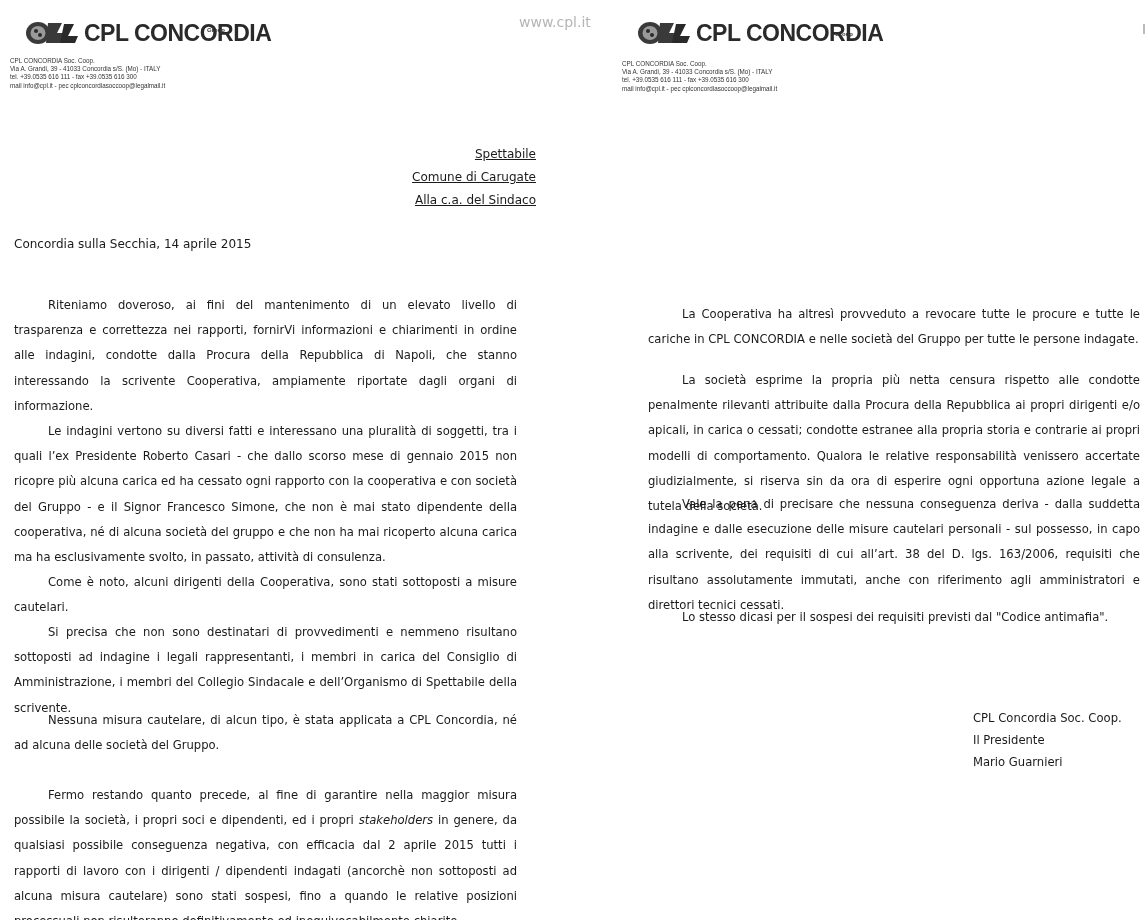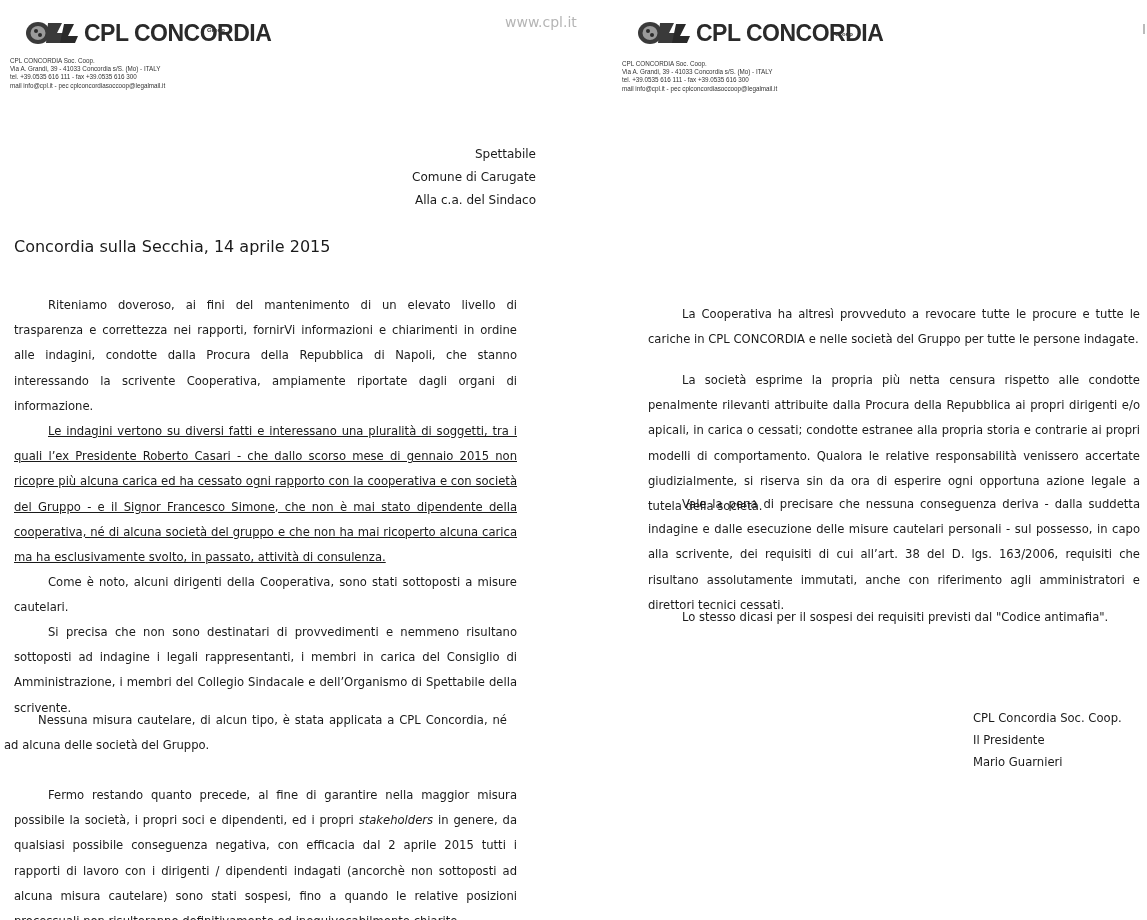--- a/index.html
+++ b/index.html
@@ -22,27 +22,27 @@
     }
     .logo-group {
       position: absolute; font-family: "Liberation Sans", sans-serif;
       font-size: 6px; font-weight: bold; color: #333;
     }
     .addr {
       position: absolute; font-family: "Liberation Sans", sans-serif;
       font-size: 6.3px; line-height: 8.2px; color: #333;
     }
     .web {
-      position: absolute; top: 14px; left: 505px;
+      position: absolute; top: 14px; left: 519px;
       font-family: "DejaVu Sans", sans-serif; font-size: 14px; color: #b5b5b5;
     }
     .recipient {
-      position: absolute; text-align: right; font-size: 12px; line-height: 23px; color: #1a1a1a;
+      position: absolute; text-align: right; font-size: 12px; line-height: 23px; color: #1a1a1a; text-decoration: underline;
     }
-    .dateline { position: absolute; font-size: 16px; color: #1a1a1a; }
+    .dateline { position: absolute; font-size: 12px; color: #1a1a1a; }
 
     .para {
       position: absolute; font-size: 11.6px; line-height: 25.2px;
       text-align: justify; color: #1a1a1a;
     }
     .para .ind { display: inline-block; width: 34px; }
     .sig { position: absolute; font-size: 11.6px; line-height: 22px; color: #1a1a1a; }
     em { font-style: italic; }
     .edge-mark { position: absolute; left: 1143px; top: 24px; width: 2px; height: 10px; background: #bbb; }
   </style>
@@ -79,30 +79,30 @@
     <div>Spettabile</div>
     <div>Comune di Carugate</div>
     <div>Alla c.a. del Sindaco</div>
   </div>
 
   <div class="dateline" style="left:14px; top:237px;">Concordia sulla Secchia,  14 aprile 2015</div>
 
   <div class="para" style="left:14px; top:293px; width:503px;">
     <span class="ind"></span><span>Riteniamo doveroso, ai fini del mantenimento di un elevato livello di trasparenza e correttezza nei rapporti, fornirVi informazioni e chiarimenti in ordine alle indagini, condotte dalla Procura della Repubblica di Napoli, che stanno interessando la scrivente Cooperativa, ampiamente riportate dagli organi di informazione.</span>
   </div>
-  <div class="para" style="left:14px; top:419px; width:503px;text-decoration:underline;">
+  <div class="para" style="left:14px; top:419px; width:503px;">
     <span class="ind"></span><span>Le indagini vertono su diversi fatti e interessano una pluralità di soggetti, tra i quali l’ex Presidente Roberto Casari - che dallo scorso mese di gennaio 2015 non ricopre più alcuna carica ed ha cessato ogni rapporto con la cooperativa e con società del Gruppo - e il Signor Francesco Simone, che non è mai stato dipendente della cooperativa, né di alcuna società del gruppo e che non ha mai ricoperto alcuna carica ma ha esclusivamente svolto, in passato, attività di consulenza.</span>
   </div>
   <div class="para" style="left:14px; top:570px; width:503px;">
     <span class="ind"></span><span>Come è noto, alcuni dirigenti della Cooperativa, sono stati sottoposti a misure cautelari.</span>
   </div>
   <div class="para" style="left:14px; top:620px; width:503px;">
     <span class="ind"></span><span>Si precisa che non sono destinatari di provvedimenti e nemmeno risultano sottoposti ad indagine i legali rappresentanti, i membri in carica del Consiglio di Amministrazione, i membri del Collegio Sindacale e dell’Organismo di Spettabile della scrivente.</span>
   </div>
-  <div class="para" style="left:4px; top:708px; width:503px;">
+  <div class="para" style="left:14px; top:708px; width:503px;">
     <span class="ind"></span><span>Nessuna misura cautelare, di alcun tipo, è stata applicata a CPL Concordia, né ad alcuna delle società del Gruppo.</span>
   </div>
   <div class="para" style="left:14px; top:783px; width:503px;">
     <span class="ind"></span><span>Fermo restando quanto precede, al fine di garantire nella maggior misura possibile la società, i propri soci e dipendenti, ed i propri </span><em>stakeholders</em><span> in genere, da qualsiasi possibile conseguenza negativa, con efficacia dal 2 aprile 2015 tutti i rapporti di lavoro con i dirigenti / dipendenti indagati (ancorchè non sottoposti ad alcuna misura cautelare) sono stati sospesi, fino a quando le relative posizioni processuali non risulteranno definitivamente ed inequivocabilmente chiarite.</span>
   </div>
 </div>
 
 <div class="page page-right">
 
   <div class="logo" style="left:18px;">

